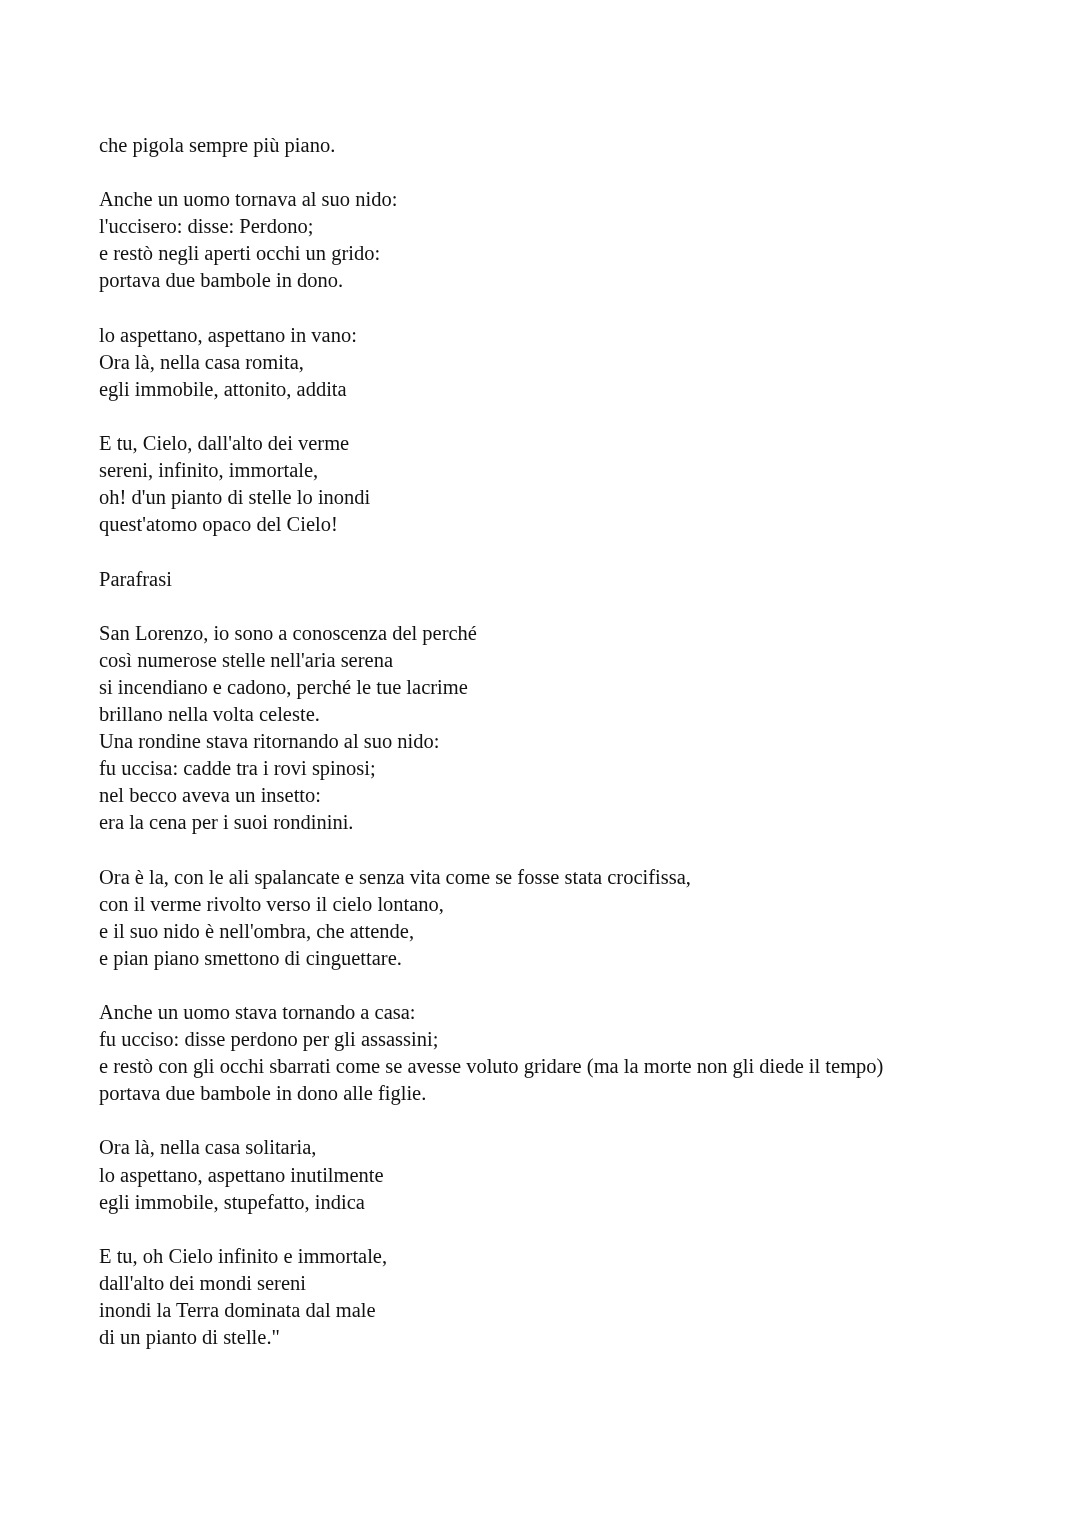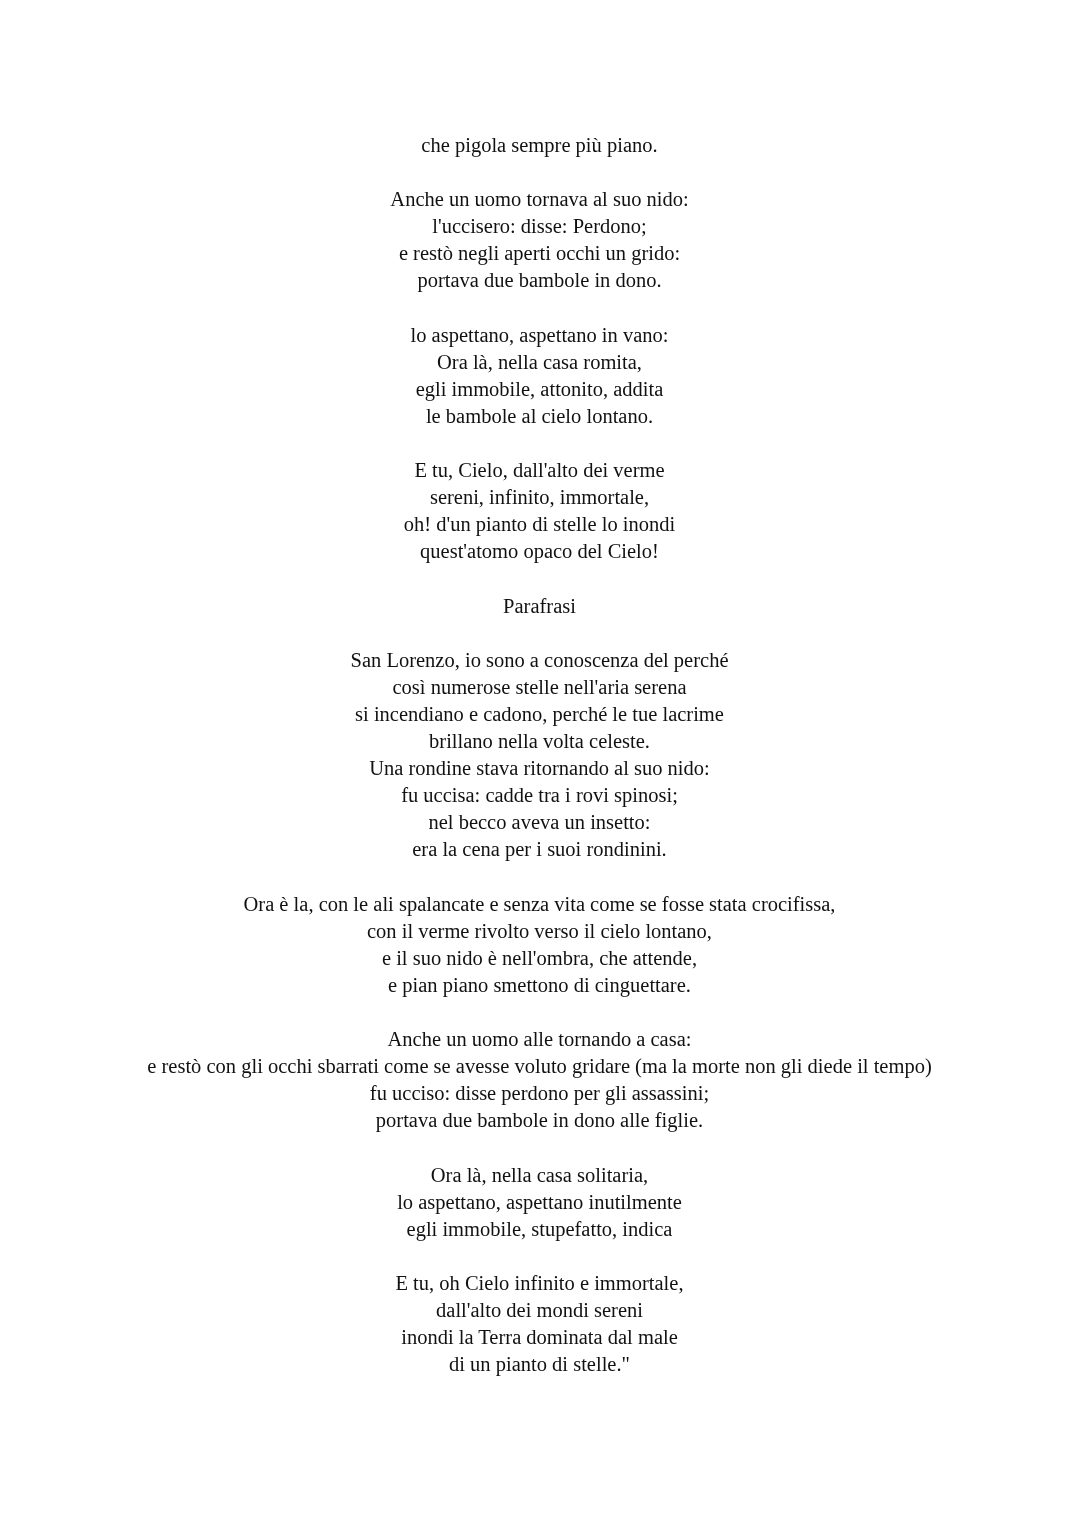--- a/index.html
+++ b/index.html
@@ -18,21 +18,20 @@
     position: relative;
     width: 1080px;
     height: 1527px;
     background: #ffffff;
     box-sizing: border-box;
     padding: 132px 100px 0 99px;
   }
   .doc-body {
     font-size: 20.5px;
     line-height: 27.1px;
-    text-align: center;
   }
   .stanza {
     margin: 0 0 27.1px 0;
   }
   .stanza:last-child {
     margin-bottom: 11px;
   }
   .line {
     white-space: pre-wrap;
     min-height: 27.1px;
@@ -55,21 +54,20 @@
       <div class="stanza">
         <div class="line">Anche un uomo tornava al suo nido:</div>
         <div class="line">l'uccisero: disse: Perdono;</div>
         <div class="line">e restò negli aperti occhi un grido:</div>
         <div class="line">portava due bambole in dono.</div>
       </div>
       <div class="stanza">
         <div class="line">lo aspettano, aspettano in vano:</div>
         <div class="line">Ora là, nella casa romita,</div>
         <div class="line">egli immobile, attonito, addita</div>
-        <div class="line">le bambole al cielo lontano.</div>
       </div>
       <div class="stanza">
         <div class="line">E tu, Cielo, dall'alto dei verme</div>
         <div class="line">sereni, infinito, immortale,</div>
         <div class="line">oh! d'un pianto di stelle lo inondi</div>
         <div class="line">quest'atomo opaco del Cielo!</div>
       </div>
       <div class="heading">Parafrasi</div>
       <div class="stanza">
         <div class="line">San Lorenzo, io sono a conoscenza del perché</div>
@@ -81,23 +79,23 @@
         <div class="line">nel becco aveva un insetto:</div>
         <div class="line">era la cena per i suoi rondinini.</div>
       </div>
       <div class="stanza">
         <div class="line">Ora è la, con le ali spalancate e senza vita come se fosse stata crocifissa,</div>
         <div class="line">con il verme rivolto verso il cielo lontano,</div>
         <div class="line">e il suo nido è nell'ombra, che attende,</div>
         <div class="line">e pian piano smettono di cinguettare.</div>
       </div>
       <div class="stanza">
-        <div class="line">Anche un uomo alle tornando a casa:</div>
+        <div class="line">Anche un uomo stava tornando a casa:</div>
+        <div class="line">fu ucciso: disse perdono per gli assassini;</div>
         <div class="line">e restò con gli occhi sbarrati come se avesse voluto gridare (ma la morte non gli diede il tempo)</div>
-        <div class="line">fu ucciso: disse perdono per gli assassini;</div>
         <div class="line">portava due bambole in dono alle figlie.</div>
       </div>
       <div class="stanza">
         <div class="line">Ora là, nella casa solitaria,</div>
         <div class="line">lo aspettano, aspettano inutilmente</div>
         <div class="line">egli immobile, stupefatto, indica</div>
       </div>
       <div class="stanza">
         <div class="line">E tu, oh Cielo infinito e immortale,</div>
         <div class="line">dall'alto dei mondi sereni</div>

